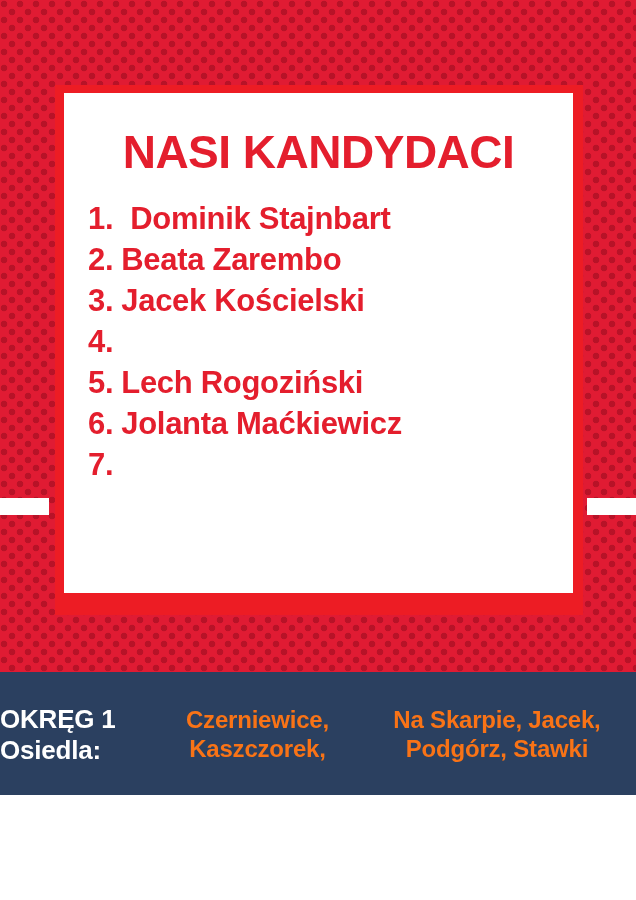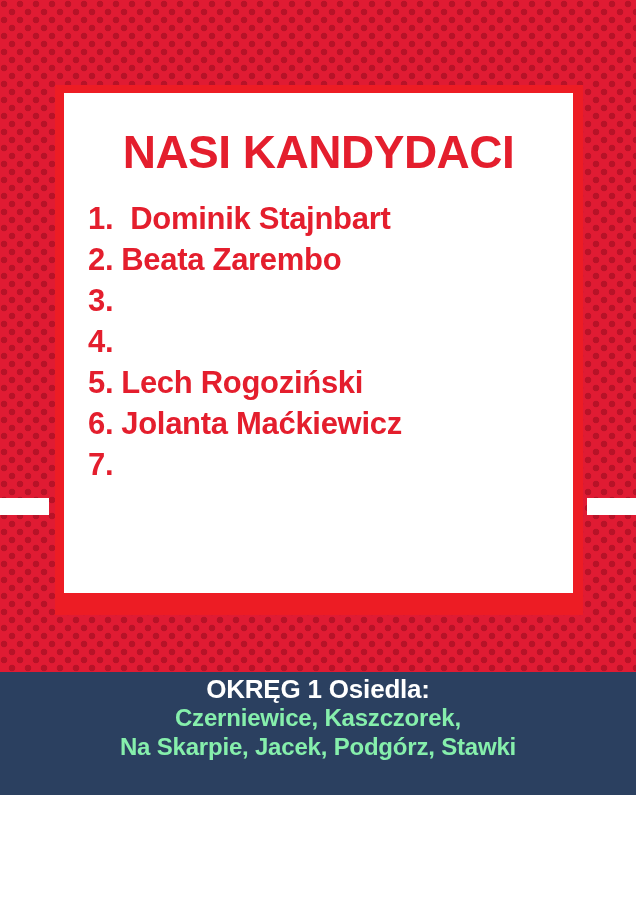--- a/index.html
+++ b/index.html
@@ -88,34 +88,34 @@
   .notch-left  { left:0px;   width:49px; }
   .notch-right { right:0px;  width:49px; }
 
   
   .navy-section {
     position:absolute;
     left:0; top:672px;
     width:636px; height:123px;
     background:#2B4060;
     display:flex;
-    flex-direction:column;
+    flex-direction:row;
     align-items:center;
     justify-content:flex-start;
     padding-top:2px;
   }
   .district-title {
     color:#FFFFFF;
     font-size:26px;
     font-weight:bold;
     line-height:1.16;
     letter-spacing:-0.2px;
   }
   .district-line {
-    color:#86efac;
+    color:#f97316;
     font-size:24px;
     font-weight:bold;
     line-height:1.2;
     letter-spacing:-0.2px;
     text-align:center;
   }
 
   
   .footer {
     position:absolute;
@@ -140,20 +140,21 @@
         <li class="candidate-row first">
           <span class="cand-num">1.</span>
           <span class="cand-name">Dominik Stajnbart</span>
         </li>
         <li class="candidate-row">
           <span class="cand-num">2.</span>
           <span class="cand-name">Beata Zarembo</span>
         </li>
         <li class="candidate-row">
           <span class="cand-num">3.</span>
+          <span class="cand-name">Jacek Kościelski</span>
         </li>
         <li class="candidate-row">
           <span class="cand-num">4.</span>
         </li>
         <li class="candidate-row">
           <span class="cand-num">5.</span>
           <span class="cand-name">Lech Rogoziński</span>
         </li>
         <li class="candidate-row">
           <span class="cand-num">6.</span>

